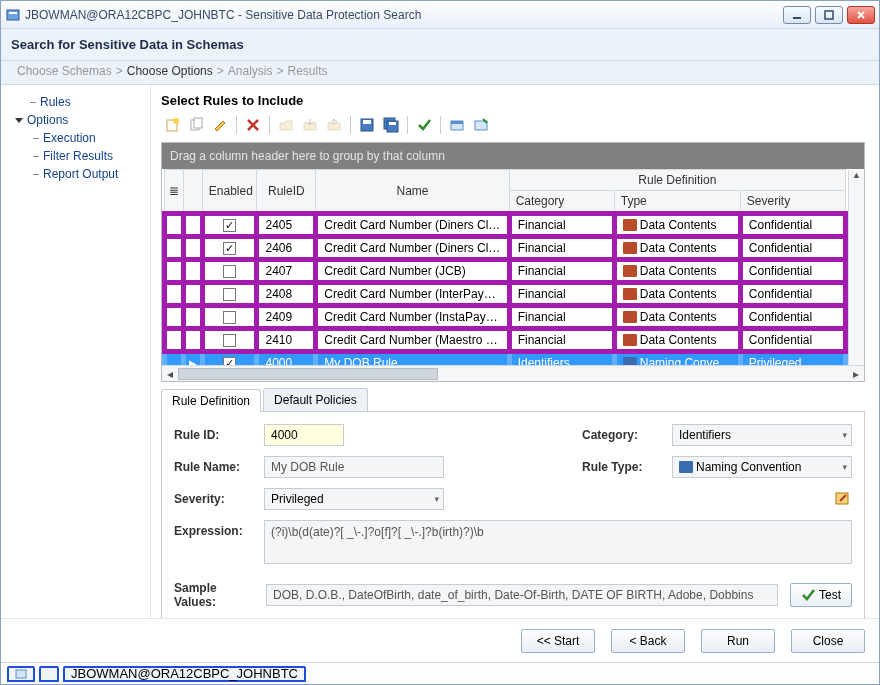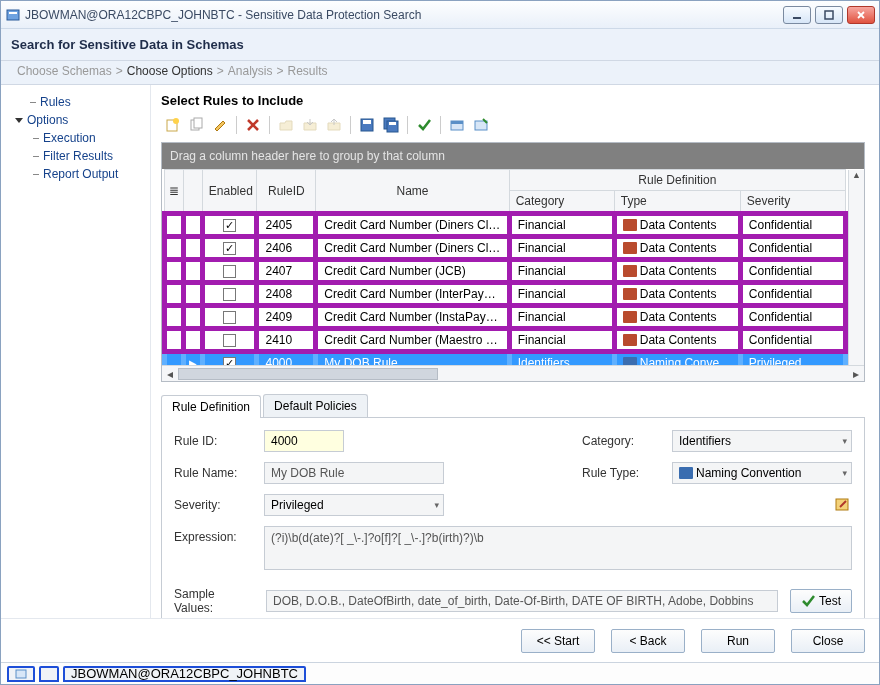--- a/index.html
+++ b/index.html
@@ -24,21 +24,21 @@
   .tree-item.leaf::before { content:""; display:inline-block; width:6px;height:1px;background:#888;margin-right:4px; vertical-align:middle;}
   .tree-item.root { padding-left:25px; }
   .tree-item.parent { padding-left:10px; }
   .tree-item.child { padding-left:28px; }
   
   .content { flex:1; padding:8px 14px 8px 10px; display:flex; flex-direction:column; overflow:hidden; }
   .content h2 { font-size:13px; font-weight:bold; margin-bottom:6px; }
   .toolbar { display:flex; gap:2px; align-items:center; margin-bottom:6px; }
   .tbtn { width:22px;height:22px; display:flex;align-items:center;justify-content:center; cursor:pointer; border:1px solid transparent; border-radius:2px;}
   .tsep { width:1px; height:18px; background:#ccc; margin:0 3px;}
-  .grid-wrap { border:1px solid #b5bcc5; position:relative; margin-bottom:8px; }
+  .grid-wrap { border:1px solid #b5bcc5; position:relative; margin-bottom:2px; }
   .group-hint { background:#808080; color:#e4e4e4; padding:6px 8px; font-size:12px; }
   .grid-scroll { max-height:196px; overflow:auto; position:relative;}
   table.grid { width:100%; border-collapse:collapse; table-layout:fixed; }
   .grid th { background:#f5f6f8; border:1px solid #d4d9de; font-weight:normal; text-align:left; padding:3px 6px; font-size:12px; color:#333; white-space:nowrap; overflow:hidden; position:sticky; top:0;}
   .grid td { border:5px solid #a21caf; padding:2px 6px; font-size:12px; white-space:nowrap; overflow:hidden; text-overflow:ellipsis; }
   .super-header th { text-align:center; }
   .grid tr.row.selected { background:#3399ff; color:#fff; }
   .grid tr.row.selected td { border-color:#5fb0ff; }
   .row-indicator { width:14px; text-align:center; padding:0 !important;}
   .row-indicator .arrow { font-size:10px; }
@@ -52,21 +52,21 @@
   .hscroll .larrow,.hscroll .rarrow{ width:16px;text-align:center;color:#555;cursor:pointer;}
   .hscroll .track{ flex:1; height:12px; background:#f5f6f8; position:relative;}
   .hscroll .thumb{ position:absolute; left:0; top:0; height:12px; width:260px; background:#d0d6de; border:1px solid #b5bcc5;}
   
   .tabs { display:flex; border-bottom:1px solid #c6ccd4; margin-top:4px;}
   .tab { padding:4px 10px; border:1px solid #c6ccd4; border-bottom:none; background:#eef2f6; margin-right:2px; border-radius:3px 3px 0 0; cursor:pointer;}
   .tab.active { background:#fff; position:relative; top:1px;}
   
   .form { border:1px solid #c6ccd4; border-top:none; padding:12px; }
   .form-rows { display:grid; grid-template-columns: 80px 180px 1fr 80px 180px; column-gap:10px; row-gap:10px; align-items:center;}
-  .lbl { color:#333; }
+  .lbl { color:#333;font-weight:bold; }
   .txt { height:22px; border:1px solid #c6ccd4; padding:2px 6px; background:#fff; width:100%;}
   .txt.ro { background:#f4f5f6; color:#555;}
   .txt.hilite { background:#ffffe0; }
   .sel { height:22px; border:1px solid #c6ccd4; padding:0 20px 0 6px; background:#f4f5f6; display:flex;align-items:center; position:relative; width:100%;}
   .sel .dd { position:absolute; right:4px; top:5px; font-size:9px; color:#666;}
   .sel.type { background:#f4f5f6; }
   .expr { grid-column: 2 / 6; }
   .expr textarea { width:100%; height:44px; border:1px solid #c6ccd4; background:#f4f5f6; padding:4px 6px; resize:none; color:#555; font-family:inherit; font-size:12px;}
   .sample-row { grid-column: 1 / 6; display:flex; align-items:center; gap:12px; margin-top:4px;}
   .sample-row .txt { flex:1;}

